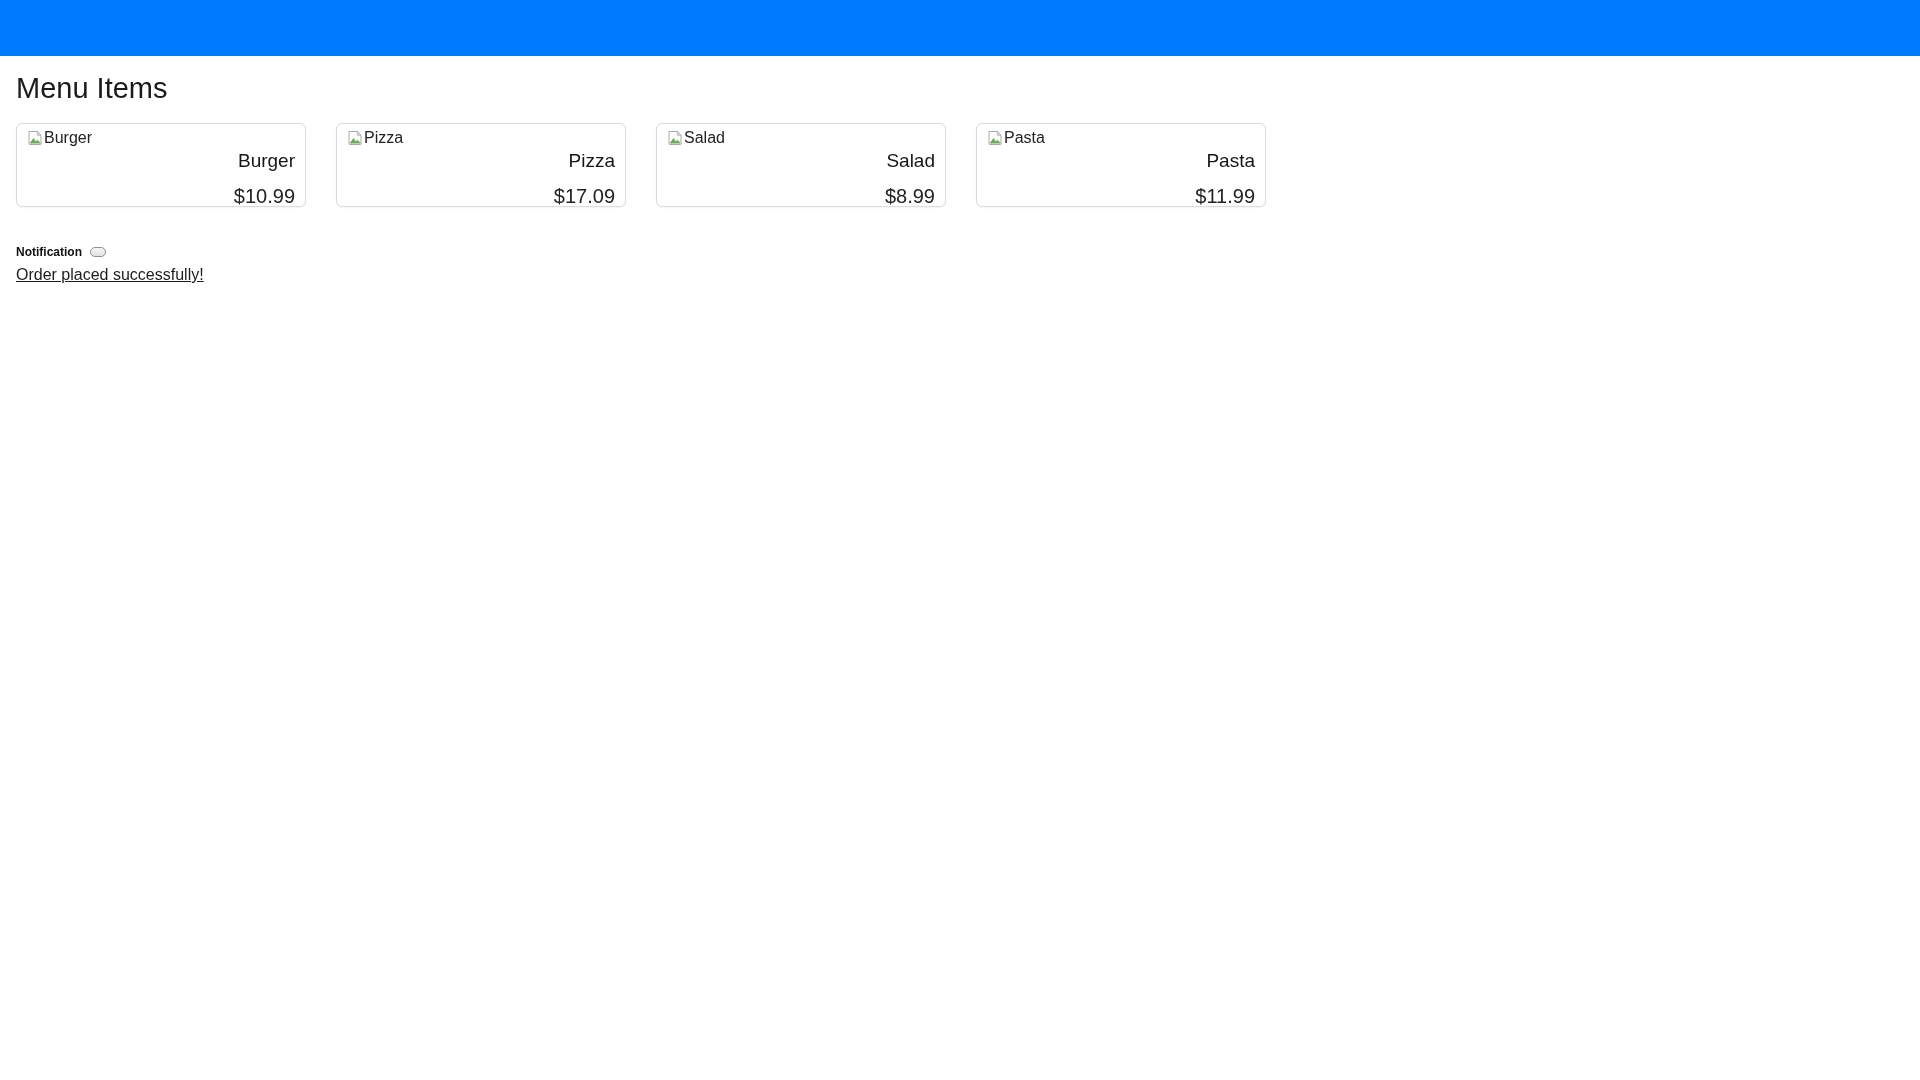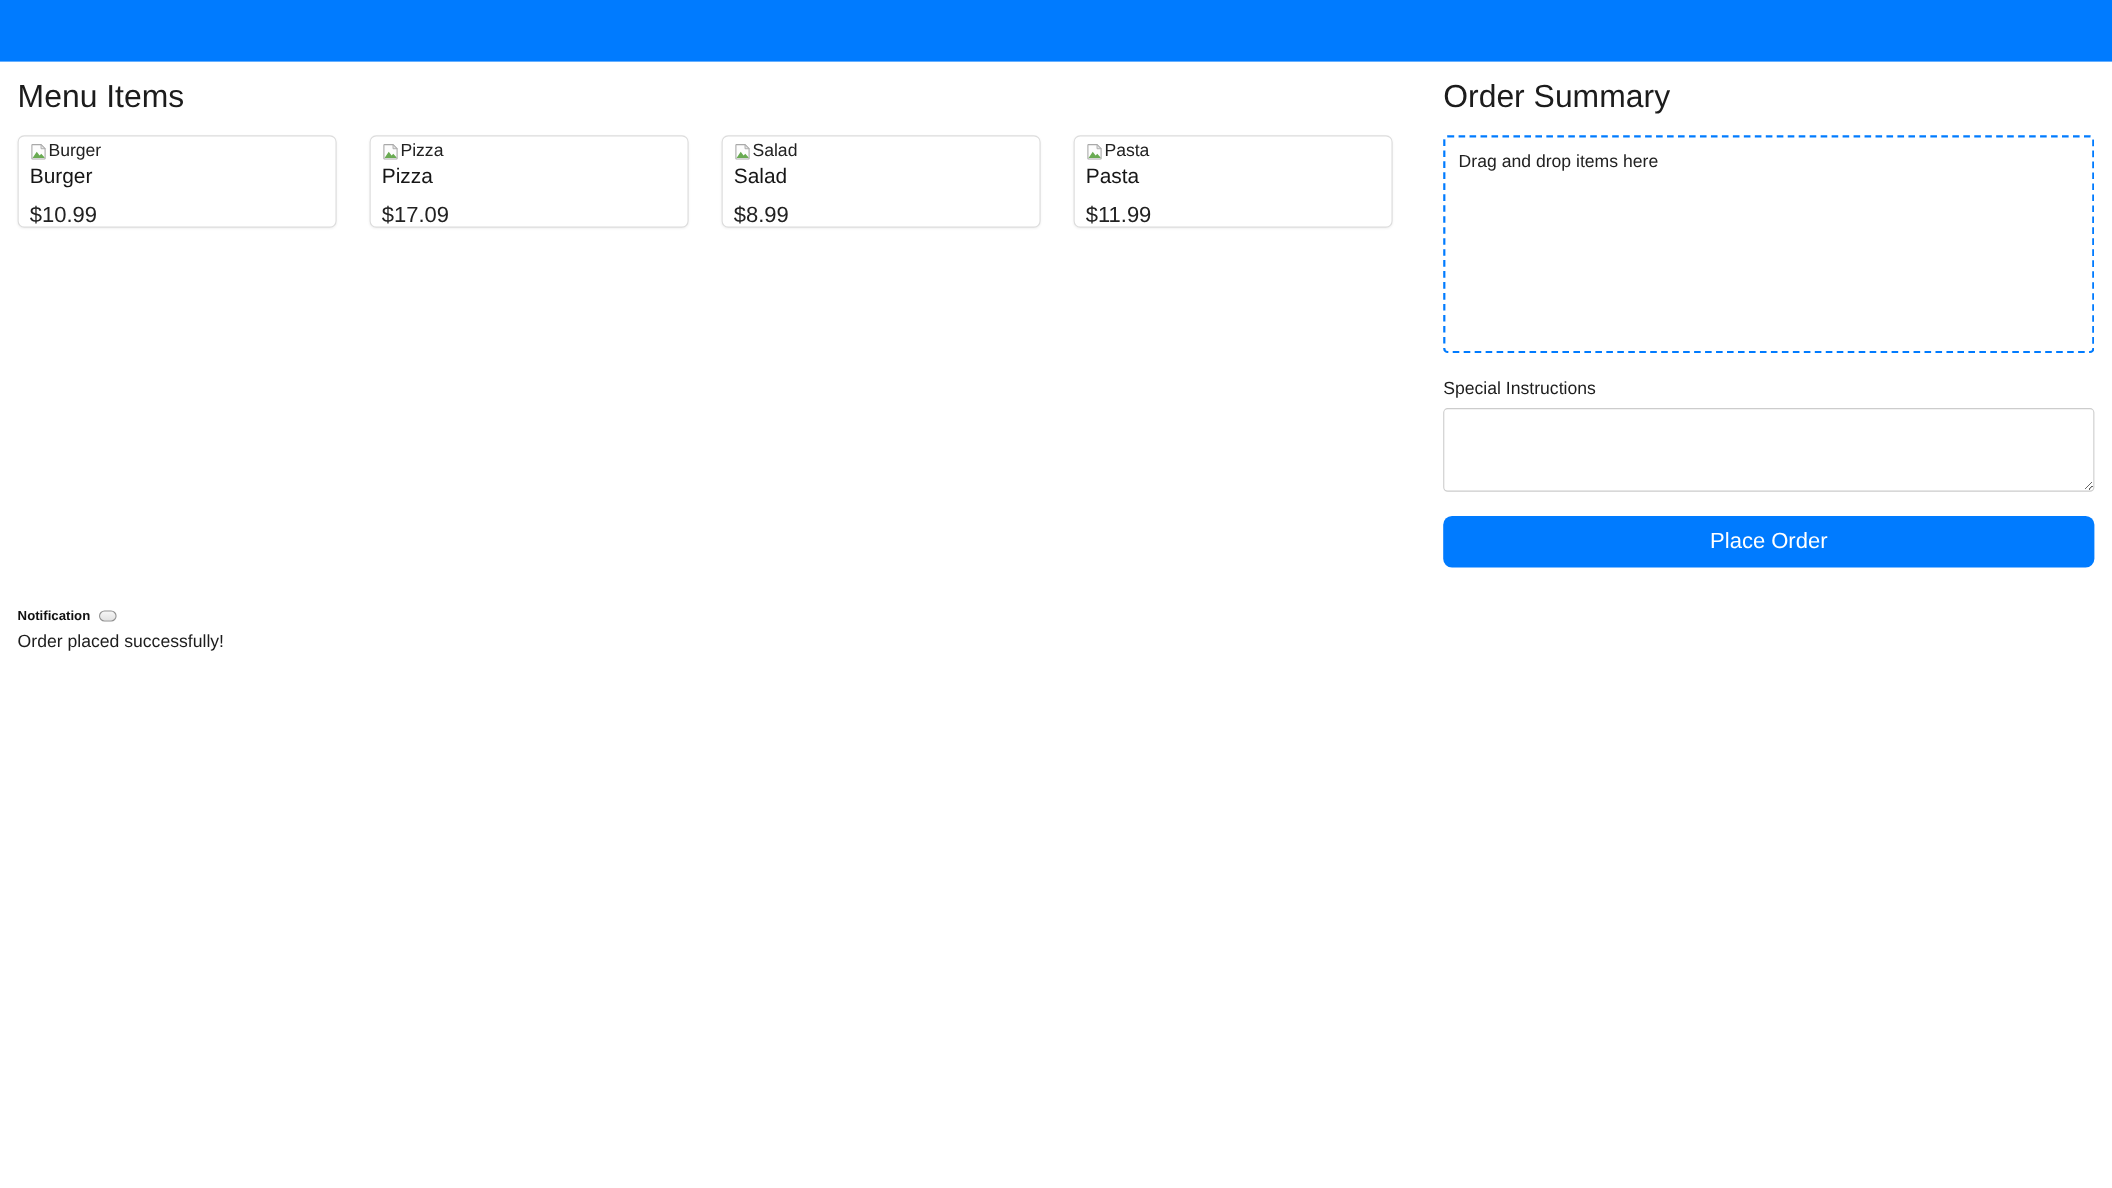--- a/index.html
+++ b/index.html
@@ -24,20 +24,21 @@
   .section-heading {
     font-size: 29px;
     font-weight: 400;
     margin: 0 0 18px 0;
     color: #1c1c1c;
   }
   .cards {
     display: grid;
     grid-template-columns: repeat(4, 1fr);
     gap: 30px;
+    text-align: right;
   }
   .card {
     border: 1px solid #dcdcdc;
     border-radius: 6px;
     padding: 5px 10px;
     height: 84px;
     background: #fff;
     box-shadow: 0 1px 2px rgba(0,0,0,0.05);
     cursor: grab;
   }
@@ -92,21 +93,21 @@
     display: inline-block;
     width: 16px; height: 10px;
     margin-left: 8px;
     padding: 0;
     border: 1px solid #909090;
     border-radius: 5px;
     background: linear-gradient(#f6f6f6, #e2e2e2);
     vertical-align: baseline;
     cursor: pointer;
   }
-  .notif-msg { font-size: 16px; margin-top: 6px; color: #1d1d1d; }
+  .notif-msg { font-size: 16px; margin-top: 6px; color: #1d1d1d; text-decoration: underline; }
 </style>
 </head>
 <body>
 
 <header class="appbar"></header>
 
 <div class="container">
 
   <section class="menu-section">
     <h2 class="section-heading">Menu Items</h2>
@@ -161,33 +162,20 @@
           </svg>
           <span>Pasta</span>
         </div>
         <div class="card-title">Pasta</div>
         <div class="card-price">$11.99</div>
       </div>
 
     </div>
   </section>
 
-  <section class="summary-section">
-    <h2 class="section-heading">Order Summary</h2>
-
-    <div class="dropzone">
-      <span>Drag and drop items here</span>
-    </div>
-
-    <div class="si-label">Special Instructions</div>
-
-    <textarea class="si-textarea" style=""></textarea>
-
-    <button class="place-order">Place Order</button>
-  </section>
 
 </div>
 
 <div class="notification">
   <div>
     <strong class="notif-title">Notification</strong><button class="mini-btn"></button>
   </div>
   <div class="notif-msg">Order placed successfully!</div>
 </div>
 

